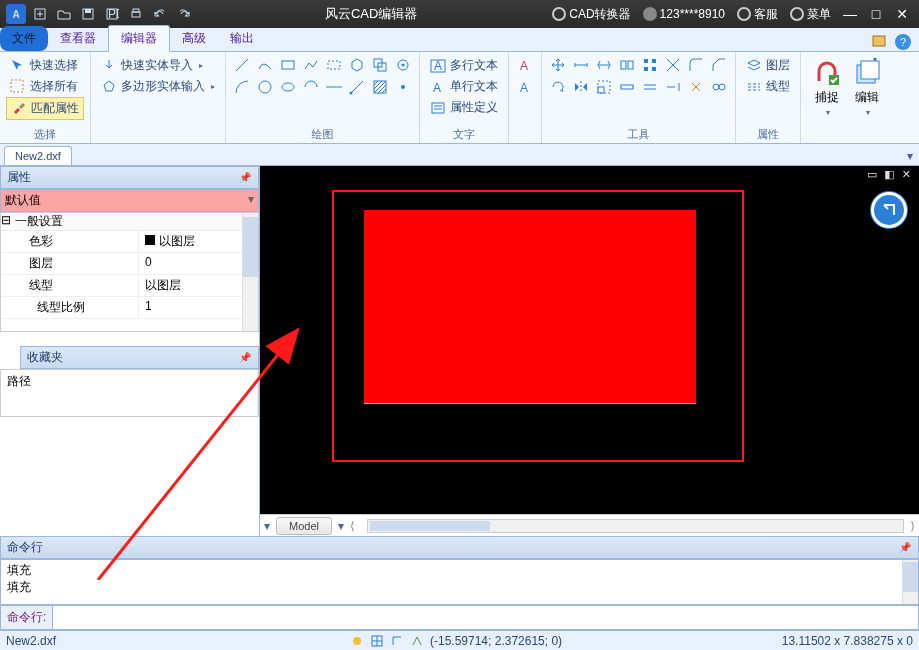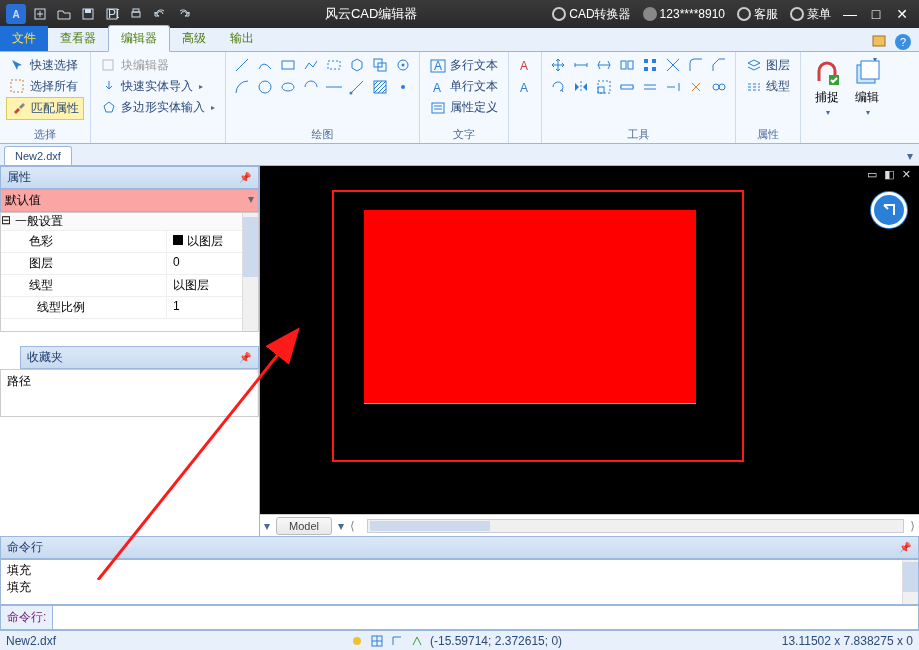--- a/index.html
+++ b/index.html
@@ -10,22 +10,22 @@
 .titlebar .tbtn { width:20px; height:20px; margin:0 2px; display:flex; align-items:center; justify-content:center; color:#cde; }
 .titlebar .logo-ai { background:#2a6fd6; border-radius:3px; font-weight:bold; font-size:10px; padding:2px 3px; }
 .titlebar .spacer { flex:1; }
 .titlebar .title-text { margin:0 16px; font-size:13px; }
 .titlebar .rlink { margin:0 6px; display:flex; align-items:center; gap:3px; font-size:12px; }
 .titlebar .wbtn { width:22px; height:20px; display:flex; align-items:center; justify-content:center; font-size:14px; margin:0 2px; }
 .circ-ic { width:14px; height:14px; border:2px solid #ccc; border-radius:50%; display:inline-block; }
 
 
 .menubar { height:24px; background:#e8f0fb; display:flex; align-items:flex-end; border-bottom:1px solid #9bb8dc; }
-.menutab { padding:4px 12px; color:#4d7c0f; cursor:pointer; }
-.menutab.file { background:#1e6fd8; color:#fde047; }
+.menutab { padding:4px 12px; color:#4c1d95; cursor:pointer; }
+.menutab.file { background:#1e6fd8; color:#0f172a;border-radius:8px; }
 .menutab.active { background:#f4f8ff; border:1px solid #9bb8dc; border-bottom:1px solid #f4f8ff; border-radius:3px 3px 0 0; margin-bottom:-1px; }
 .menu-right { margin-left:auto; display:flex; align-items:center; gap:6px; padding-right:8px; }
 .menu-right .mic { width:18px; height:18px; }
 .help-ic { width:16px; height:16px; border-radius:50%; background:#3a8fe0; color:#fff; display:flex; align-items:center; justify-content:center; font-size:11px; }
 
 
 .ribbon { height:92px; background:#f4f8ff; border-bottom:1px solid #9bb8dc; display:flex; }
 .rgroup { border-right:1px solid #cdd9ec; padding:3px 6px 1px; display:flex; flex-direction:column; }
 .rgroup .glabel { text-align:center; color:#4a6a9a; font-size:11px; margin-top:auto; padding-top:2px; }
 .rrow { display:flex; gap:3px; margin-bottom:2px; }
@@ -45,21 +45,21 @@
 
 
 .mainrow { display:flex; height:370px; }
 .leftpanel { width:260px; display:flex; flex-direction:column; border-right:1px solid #9bb8dc; }
 .panehdr { background:linear-gradient(#dce8f8,#c8daf0); padding:2px 6px; color:#1a3a6a; border:1px solid #9bb8dc; display:flex; align-items:center; }
 .panehdr .pin { margin-left:auto; font-size:10px; }
 .combo { border:1px solid #9bb8dc; padding:2px 4px; background:#fca5a5; display:flex; }
 .combo .dd { margin-left:auto; color:#666; }
 .propgrid { flex:0 0 120px; overflow:auto; background:#fff; border:1px solid #ccc; position:relative; }
 .pg-row { display:flex; border-bottom:1px solid #eee; }
-.pg-k { width:166px; padding:2px 6px; border-right:1px solid #eee; }
+.pg-k { width:138px; padding:2px 6px; border-right:1px solid #eee; }
 .pg-v { flex:1; padding:2px 6px; }
 .pg-cat { background:#fafafa; font-weight:normal; }
 .pg-cat .tg { margin-right:4px; }
 .pg-scroll { position:absolute; right:0; top:0; bottom:0; width:16px; background:#f0f0f0; border-left:1px solid #ddd; }
 .pg-scroll .th { height:60px; background:#cdd9ec; margin-top:4px; }
 .favhdr { margin-top:14px;margin-left:20px; }
 .favgrid { flex:0 0 48px; background:#fff; border:1px solid #ccc; display:flex; }
 .favgrid .col { flex:1; padding:3px 6px; border-right:1px solid #eee; }
 .blankleft { flex:1; background:#fff; }
 
@@ -199,28 +199,20 @@
           <svg width="16" height="16">
             <path d="M3 11l4-4 2 2-4 4z" fill="#d04040"></path>
             <path d="M8 6l4-4 2 2-4 4z" fill="#888"></path>
           </svg>
         </span>
         <span>匹配属性</span>
       </div>
     <div class="glabel">选择</div>
   </div>
   <div class="rgroup">
-    <div class="ritem dis">
-        <span class="ic">
-          <svg width="16" height="16">
-            <rect x="2" y="2" width="10" height="10" fill="none" stroke="#bbb"></rect>
-          </svg>
-        </span>
-        <span>块编辑器</span>
-      </div>
     <div class="ritem">
         <span class="ic">
           <svg width="16" height="16">
             <path d="M8 2v8m-3-3l3 3 3-3" stroke="#2a7fd8" fill="none"></path>
           </svg>
         </span>
         <span>快速实体导入</span>
         <span class="droparr">▸</span>
       </div>
     <div class="ritem">

